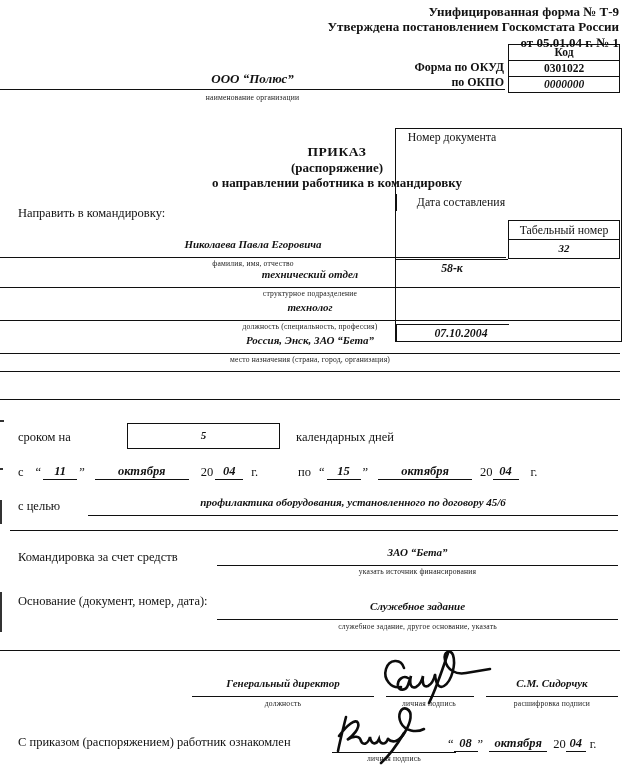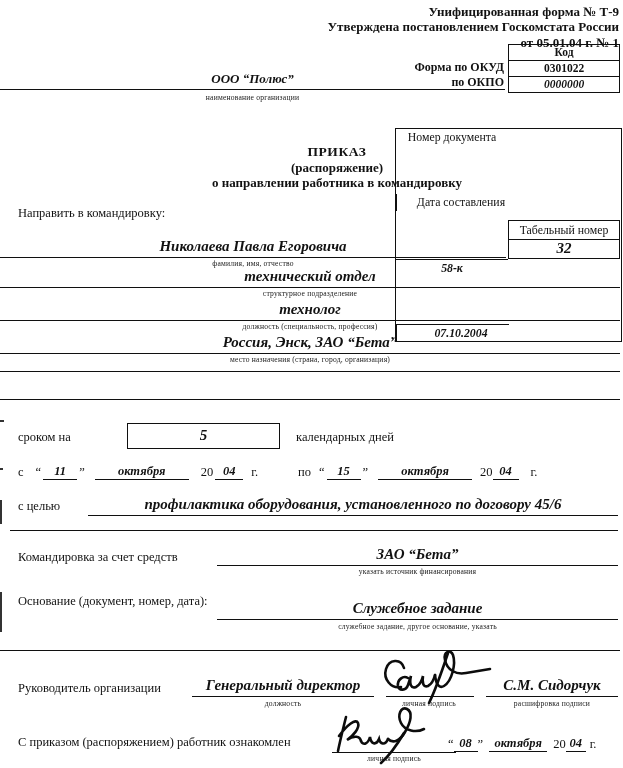--- a/index.html
+++ b/index.html
@@ -7,21 +7,21 @@
          font-family:"Liberation Serif", serif;color:#121212;}
   .abs{position:absolute;}
   .b{font-weight:bold;}
   .i{font-style:italic;font-weight:bold;}
   .ctr{text-align:center;}
   .rt{text-align:right;}
   .cap{font-size:7.6px;text-align:center;color:#1a1a1a;letter-spacing:.2px;}
   .u{border-bottom:1.4px solid #101010;}
   .rule{border-top:1.7px solid #101010;}
   .lbl{font-size:12.5px;}
-  .val{font-size:15px;font-style:italic;font-weight:bold;text-align:center;}
+  .val{font-size:11px;font-style:italic;font-weight:bold;text-align:center;}
   
   .codebox{width:110px;border:1.4px solid #101010;font-size:11.5px;}
   .codebox .row{height:15px;line-height:15px;text-align:center;}
   .codebox .row + .row{border-top:1.2px solid #101010;}
   
   .doctable{display:flex;flex-wrap:wrap;width:225px;border:1.4px solid #101010;font-size:11.8px;}
   .doctable .cell{box-sizing:border-box;width:112px;height:17px;line-height:16px;text-align:center;}
   .doctable .cell:nth-child(2n){width:113px;border-left:1.2px solid #101010;padding-left:16px;}
   .doctable .cell:nth-child(n+3){border-top:1.2px solid #101010;}
   
@@ -122,21 +122,20 @@
   <div class="abs lbl" style="left:18px;top:550px;">Командировка за счет средств</div>
   <div class="abs u val" style="left:217px;top:546px;width:401px;height:19px;">ЗАО “Бета”</div>
   <div class="abs cap" style="left:217px;top:567px;width:401px;">указать источник финансирования</div>
 
   <div class="abs lbl" style="left:18px;top:594px;width:205px;line-height:1.25;">Основание (документ, номер, дата):</div>
   <div class="abs u val" style="left:217px;top:600px;width:401px;height:19px;">Служебное задание</div>
   <div class="abs cap" style="left:217px;top:622px;width:401px;">служебное задание, другое основание, указать</div>
 
   <div class="abs rule" style="left:0;top:650px;width:620px;"></div>
 
-  <div class="abs lbl" style="left:18px;top:681px;">Руководитель организации</div>
   <div class="abs u val" style="left:192px;top:677px;width:182px;height:19px;">Генеральный директор</div>
   <div class="abs cap" style="left:192px;top:699px;width:182px;">должность</div>
   <div class="abs u" style="left:386px;top:677px;width:88px;height:19px;"></div>
   <svg class="abs" style="left:378px;top:648px;" width="118" height="58" viewBox="0 0 118 58">
     <g fill="none" stroke="#0c0c0c" stroke-width="2.6" stroke-linecap="round">
       <path d="M26 20 C23 10 11 11 8 21 C5 31 13 41 23 39"></path>
       <path d="M30 30 C25 27 19 32 20 38 C21 43 28 43 30 37 L33 28 C31 36 33 41 38 39 C42 37 44 32 45 28 C44 34 45 40 50 38 C54 36 56 31 57 27"></path>
       <path d="M57 27 C58 36 61 41 66 38 C74 33 78 16 75 7 C73 1 65 3 67 12 C69 22 78 27 88 25 L112 21"></path>
       <path d="M70 5 C64 23 58 41 51 55"></path>
     </g>

